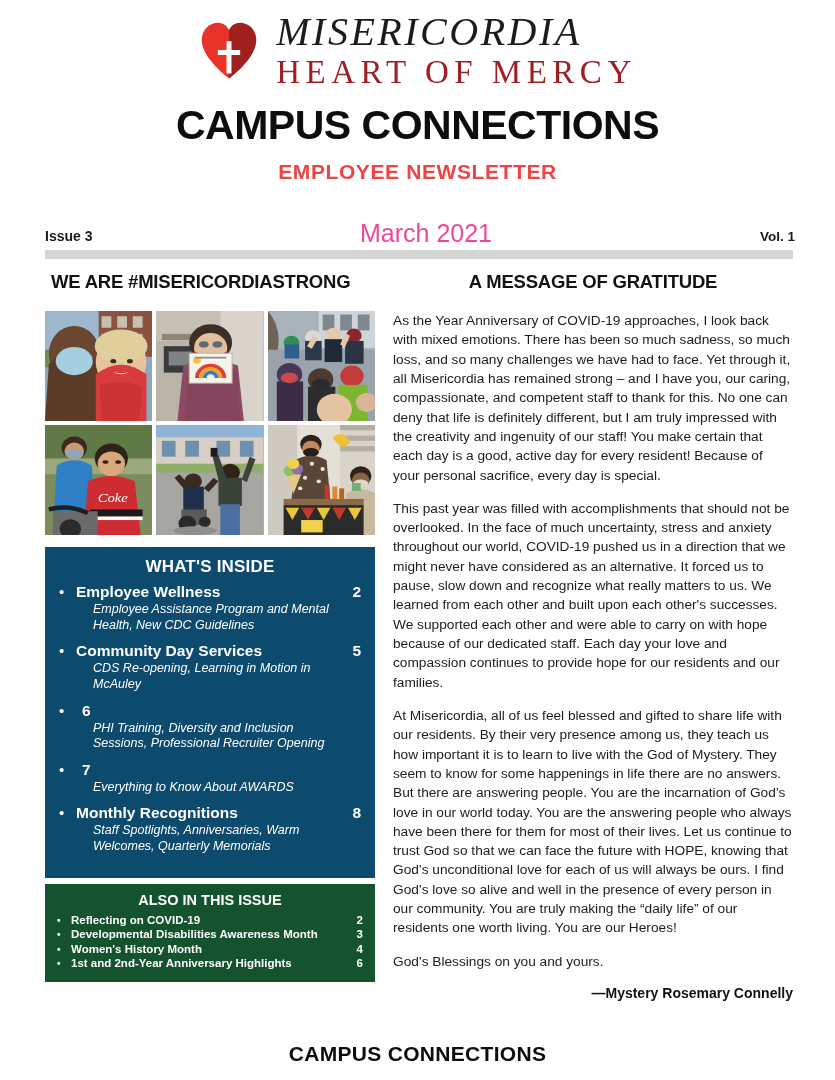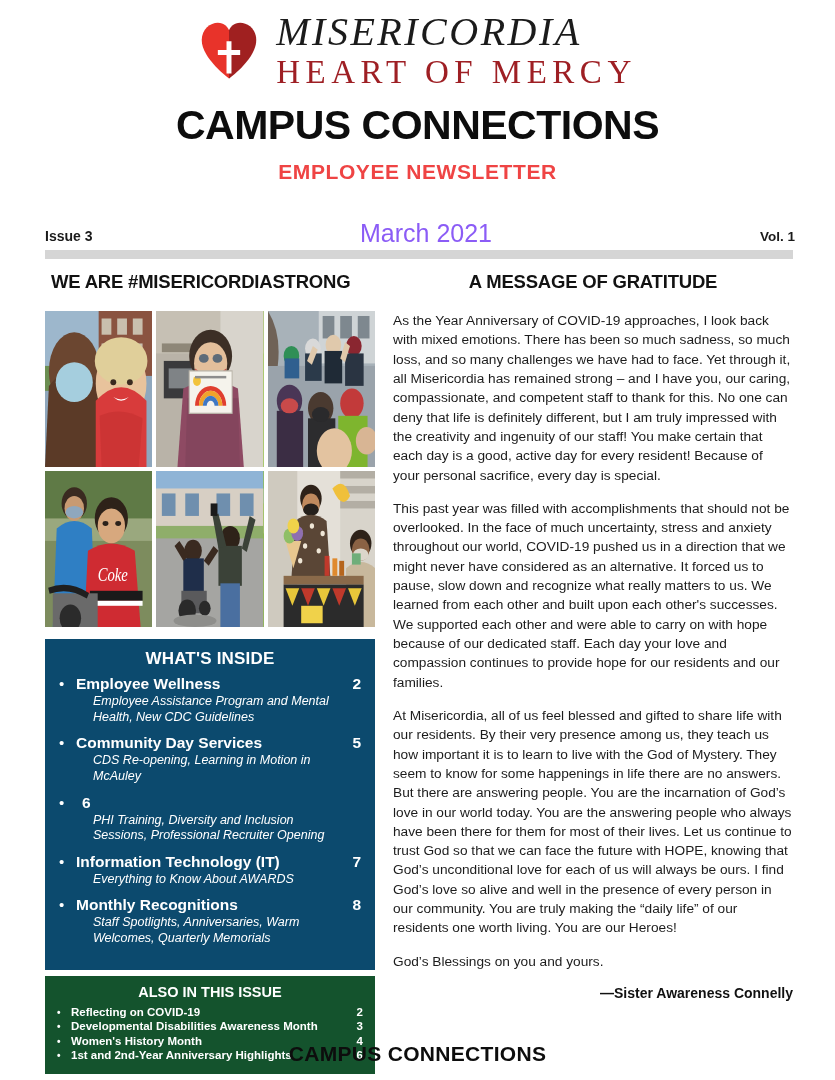--- a/index.html
+++ b/index.html
@@ -39,39 +39,39 @@
     letter-spacing: 0.6px; color: #ef4444; margin-top: 11px;
   }
 
   
   .issue-row {
     position: relative; margin: 30px 40px 0 45px; height: 30px;
   }
   .issue-left { position: absolute; left: 0; bottom: 0; font-size: 14px; font-weight: bold; }
   .issue-center {
     position: absolute; left: 12px; right: 0; bottom: -4px;
-    text-align: center; font-size: 25px; color: #8b5cf6; margin-top: 20px;
+    text-align: center; font-size: 25px; color: #ec4899; margin-top: 20px;
   }
   .issue-right { position: absolute; right: 0; bottom: 0; font-size: 13.5px; font-weight: bold; }
   .divider-bar { margin: 6px 42px 0 45px; height: 9px; background: #d5d5d5; }
 
   
   .columns { display: flex; margin: 12px 42px 0 45px; gap: 18px; }
   .col-left { width: 330px; flex: 0 0 330px; }
   .col-right { flex: 1 1 auto; }
 
   .sec-head {
     font-size: 18.5px; font-weight: bold; color: #121212;
     text-align: center; letter-spacing: -0.2px; margin-bottom: 18px;
   }
   .sec-head.left-head { text-align: left; padding-left: 6px; }
 
   
   .collage { display: grid; grid-template-columns: repeat(3, 1fr); gap: 4px; }
-  .photo { position: relative; height: 156px; overflow: hidden; background: #84cc16; text-decoration: underline; }
+  .photo { position: relative; height: 110px; overflow: hidden; background: #7dd3fc; text-decoration: underline; }
   .photo svg { display: block; width: 100%; height: 100%; }
 
   
   .box-dark { background: #0c4a6e; color: #ffffff; padding: 10px 14px 14px 14px; margin-top: 12px; }
   .box-dark-title {
     text-align: center; font-size: 17px; font-weight: bold;
     letter-spacing: 0.2px; margin-bottom: 6px;
   }
   .toc-item { margin-bottom: 9px; }
   .toc-line { display: flex; align-items: baseline; }
@@ -340,21 +340,20 @@
           <div class="toc-line">
             <span class="toc-bullet">•</span>
             <span class="toc-page">6</span>
           </div>
           <div class="toc-desc">PHI Training, Diversity and Inclusion Sessions, Professional Recruiter Opening</div>
         </div>
 
         <div class="toc-item">
           <div class="toc-line">
             <span class="toc-bullet">•</span>
-            <span class="toc-title">Information Technology (IT)</span>
             <span class="toc-page">7</span>
           </div>
           <div class="toc-desc">Everything to Know About AWARDS</div>
         </div>
 
         <div class="toc-item">
           <div class="toc-line">
             <span class="toc-bullet">•</span>
             <span class="toc-title">Monthly Recognitions</span>
             <span class="toc-page">8</span>
@@ -389,19 +388,19 @@
       </div>
     </div>
 
     <div class="col-right">
       <div class="sec-head">A MESSAGE OF GRATITUDE</div>
       <div class="article">
         <p>As the Year Anniversary of COVID-19 approaches, I look back with mixed emotions. There has been so much sadness, so much loss, and so many challenges we have had to face. Yet through it, all Misericordia has remained strong – and I have you, our caring, compassionate, and competent staff to thank for this. No one can deny that life is definitely different, but I am truly impressed with the creativity and ingenuity of our staff! You make certain that each day is a good, active day for every resident! Because of your personal sacrifice, every day is special.</p>
         <p>This past year was filled with accomplishments that should not be overlooked. In the face of much uncertainty, stress and anxiety throughout our world, COVID-19 pushed us in a direction that we might never have considered as an alternative. It forced us to pause, slow down and recognize what really matters to us. We learned from each other and built upon each other's successes. We supported each other and were able to carry on with hope because of our dedicated staff. Each day your love and compassion continues to provide hope for our residents and our families.</p>
         <p>At Misericordia, all of us feel blessed and gifted to share life with our residents. By their very presence among us, they teach us how important it is to learn to live with the God of Mystery. They seem to know for some happenings in life there are no answers. But there are answering people. You are the incarnation of God’s love in our world today. You are the answering people who always have been there for them for most of their lives. Let us continue to trust God so that we can face the future with HOPE, knowing that God’s unconditional love for each of us will always be ours. I find God’s love so alive and well in the presence of every person in our community. You are truly making the “daily life” of our residents one worth living. You are our Heroes!</p>
         <p>God’s Blessings on you and yours.</p>
-        <div class="signature">—Sister Awareness Connelly</div>
+        <div class="signature">—Mystery Rosemary Connelly</div>
       </div>
     </div>
   </div>
 
   <div class="footer">CAMPUS CONNECTIONS</div>
 </div>
 
 </body></html>

